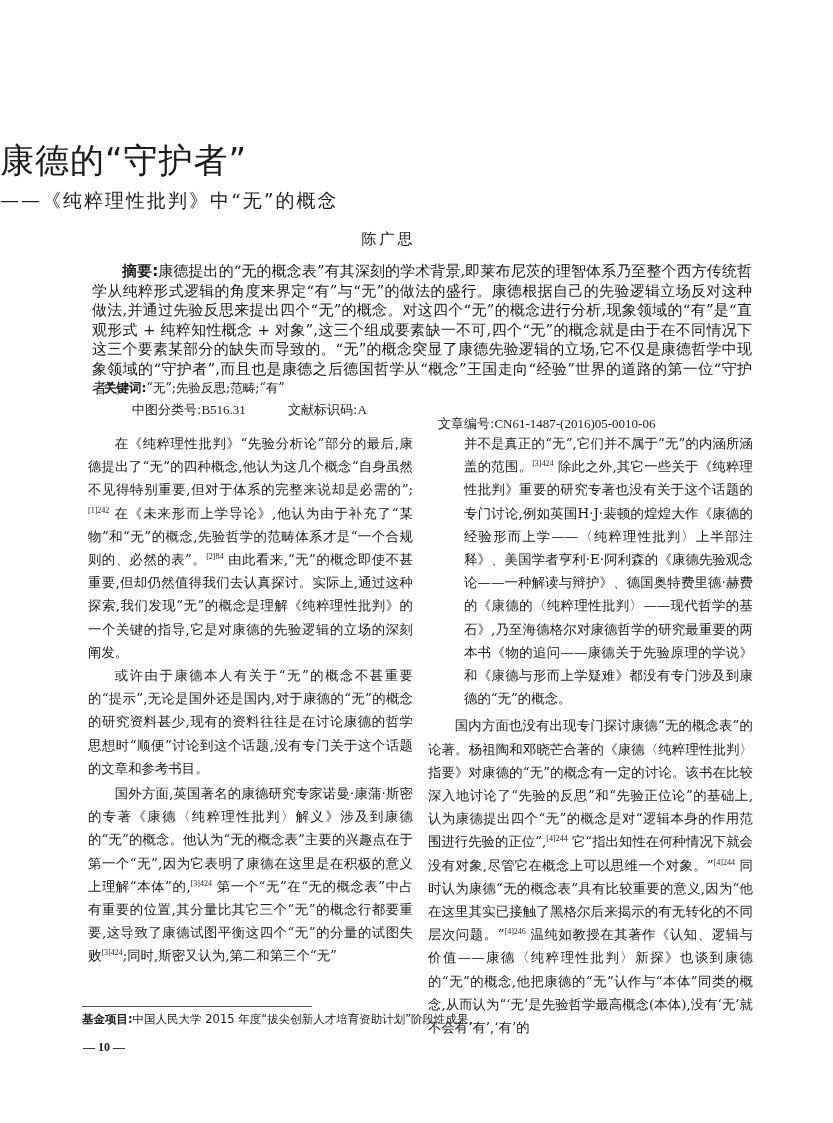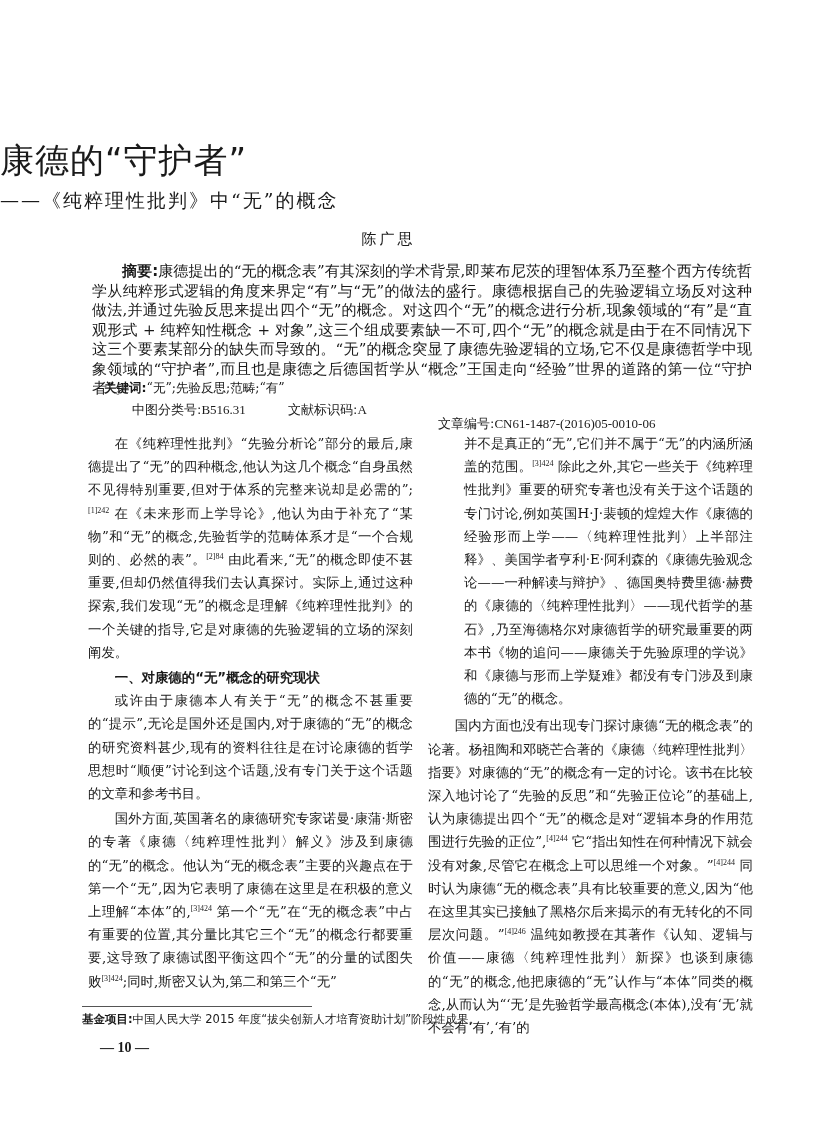--- a/index.html
+++ b/index.html
@@ -48,22 +48,22 @@
     .footrule {
       position: absolute; left: 82px; top: 1006px; width: 230px; height: 0;
       border-top: 1px solid #555;
     }
     .footnote {
       position: absolute; left: 82px; top: 1012px;
       font-family: "DejaVu Sans", sans-serif; font-size: 11.5px;
     }
     .footnote .lbl { font-weight: bold; }
     .pagenum {
-      position: absolute; left: 100px; top: 1040px;
-      font-family: "Liberation Serif", serif; font-weight: bold; font-size: 14px;
+      position: absolute; left: 83px; top: 1040px;
+      font-family: "Liberation Serif", serif; font-weight: bold; font-size: 12px;
     }
   </style>
 </head>
 <body>
 
 <div class="title">康德的“守护者”</div>
 <div class="subtitle">——《纯粹理性批判》中“无”的概念</div>
 <div class="author">陈广思</div>
 
 <div class="abstract">
@@ -75,21 +75,20 @@
 </div>
 
 <div class="classline">
   <span class="item" style="left:12px;"><span class="bold-label" style="font-weight:normal;font-family:'DejaVu Sans',sans-serif;">中图分类号:</span><span>B516.31</span></span>
   <span class="item" style="left:168px;"><span style="font-family:'DejaVu Sans',sans-serif;">文献标识码:</span><span>A</span></span>
   <span class="item" style="left:318px;margin-top:14px;"><span style="font-family:'DejaVu Sans',sans-serif;">文章编号:</span><span>CN61-1487-(2016)05-0010-06</span></span>
 </div>
 
 <div class="col left">
   <p><span>在《纯粹理性批判》“先验分析论”部分的最后,康德提出了“无”的四种概念,他认为这几个概念“自身虽然不见得特别重要,但对于体系的完整来说却是必需的”;</span><sup>[1]242</sup><span> 在《未来形而上学导论》,他认为由于补充了“某物”和“无”的概念,先验哲学的范畴体系才是“一个合规则的、必然的表”。</span><sup>[2]84</sup><span> 由此看来,“无”的概念即使不甚重要,但却仍然值得我们去认真探讨。实际上,通过这种探索,我们发现“无”的概念是理解《纯粹理性批判》的一个关键的指导,它是对康德的先验逻辑的立场的深刻阐发。</span></p>
-  <h3>一、对康德的“无”概念的研究现状</h3>
   <p>或许由于康德本人有关于“无”的概念不甚重要的“提示”,无论是国外还是国内,对于康德的“无”的概念的研究资料甚少,现有的资料往往是在讨论康德的哲学思想时“顺便”讨论到这个话题,没有专门关于这个话题的文章和参考书目。</p>
   <p style="margin-top:2px;"><span>国外方面,英国著名的康德研究专家诺曼·康蒲·斯密的专著《康德〈纯粹理性批判〉解义》涉及到康德的“无”的概念。他认为“无的概念表”主要的兴趣点在于第一个“无”,因为它表明了康德在这里是在积极的意义上理解“本体”的,</span><sup>[3]424</sup><span> 第一个“无”在“无的概念表”中占有重要的位置,其分量比其它三个“无”的概念行都要重要,这导致了康德试图平衡这四个“无”的分量的试图失败</span><sup>[3]424</sup><span>;同时,斯密又认为,第二和第三个“无”</span></p>
 </div>
 
 <div class="col right">
   <p class="cont"><span>并不是真正的“无”,它们并不属于“无”的内涵所涵盖的范围。</span><sup>[3]424</sup><span> 除此之外,其它一些关于《纯粹理性批判》重要的研究专著也没有关于这个话题的专门讨论,例如英国H·J·裴顿的煌煌大作《康德的经验形而上学——〈纯粹理性批判〉上半部注释》、美国学者亨利·E·阿利森的《康德先验观念论——一种解读与辩护》、德国奥特费里德·赫费的《康德的〈纯粹理性批判〉——现代哲学的基石》,乃至海德格尔对康德哲学的研究最重要的两本书《物的追问——康德关于先验原理的学说》和《康德与形而上学疑难》都没有专门涉及到康德的“无”的概念。</span></p>
   <p style="margin-top:4px;"><span>国内方面也没有出现专门探讨康德“无的概念表”的论著。杨祖陶和邓晓芒合著的《康德〈纯粹理性批判〉指要》对康德的“无”的概念有一定的讨论。该书在比较深入地讨论了“先验的反思”和“先验正位论”的基础上,认为康德提出四个“无”的概念是对“逻辑本身的作用范围进行先验的正位”,</span><sup>[4]244</sup><span> 它“指出知性在何种情况下就会没有对象,尽管它在概念上可以思维一个对象。”</span><sup>[4]244</sup><span> 同时认为康德“无的概念表”具有比较重要的意义,因为“他在这里其实已接触了黑格尔后来揭示的有无转化的不同层次问题。”</span><sup>[4]246</sup><span> 温纯如教授在其著作《认知、逻辑与价值——康德〈纯粹理性批判〉新探》也谈到康德的“无”的概念,他把康德的“无”认作与“本体”同类的概念,从而认为“‘无’是先验哲学最高概念(本体),没有‘无’就不会有‘有’,‘有’的</span></p>
 </div>
 
 <div class="footrule"></div>

